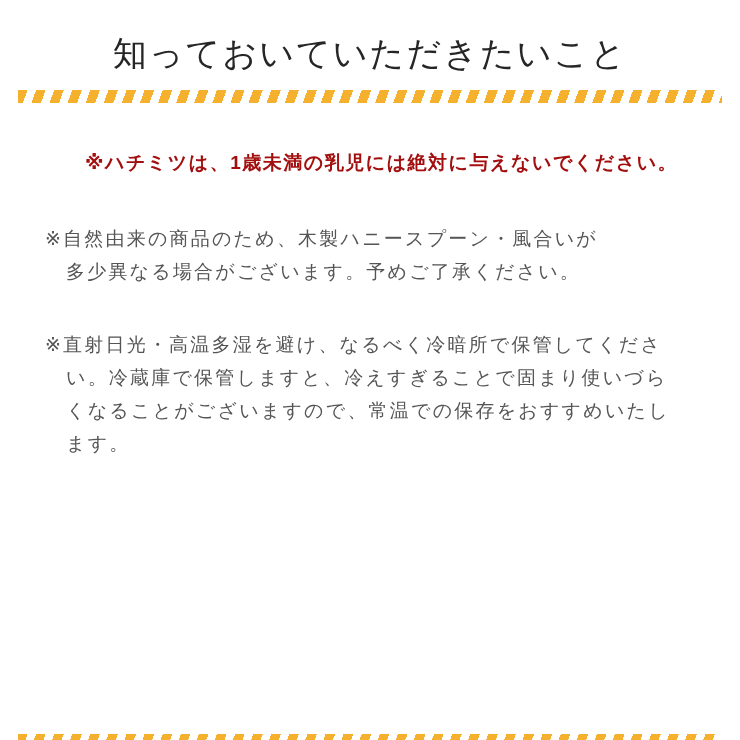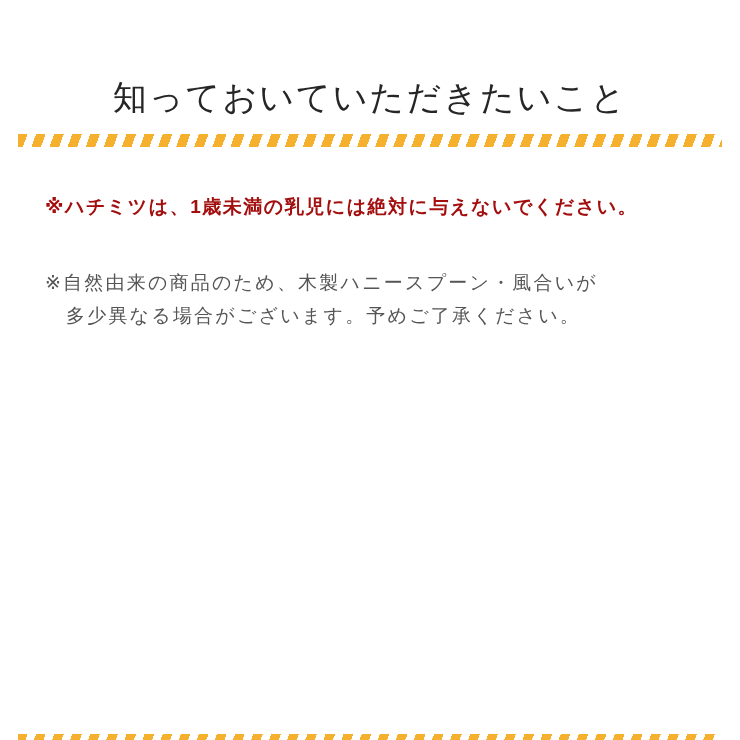--- a/index.html
+++ b/index.html
@@ -8,21 +8,21 @@
   }
   body {
     width: 740px;
     height: 740px;
     background: #ffffff;
     overflow: hidden;
     position: relative;
     font-family: "Liberation Sans", "DejaVu Sans", sans-serif;
   }
   .page-title {
-    padding-top: 76px;
+    padding-top: 32px;
     text-align: center;
     font-size: 34px;
     line-height: 42px;
     letter-spacing: 2px;
     color: var(--title-color, #262626);
     font-weight: 500;
   }
   .striped-divider {
     margin: 16px 18px 0;
     height: 13px;
@@ -51,35 +51,40 @@
     font-size: 19px;
     line-height: 33px;
     letter-spacing: 2.2px;
     margin: 0 0 40px 0;
   }
   p.warning-note {
     color: var(--warning-color, #a30f0f);
     font-weight: bold;
     letter-spacing: 1.5px;
     margin-bottom: 43px;
+    margin-left: 40px;
   }
   p.body-note {
     color: var(--text-color, #555555);
   }
 </style>
 </head>
 <body>
 
 <div class="page-title">知っておいていただきたいこと</div>
 
 <div class="striped-divider top"></div>
 
 <div class="content">
   <p class="warning-note">※ハチミツは、1歳未満の乳児には絶対に与えないでください。</p>
 
   <p class="body-note">※自然由来の商品のため、木製ハニースプーン・風合いが
 多少異なる場合がございます。予めご了承ください。</p>
 
+  <p class="body-note">※直射日光・高温多湿を避け、なるべく冷暗所で保管してくださ
+い。冷蔵庫で保管しますと、冷えすぎることで固まり使いづら
+くなることがございますので、常温での保存をおすすめいたし
+ます。</p>
 
 
 </div>
 
 <div class="striped-divider bottom"></div>
 
 </body></html>

